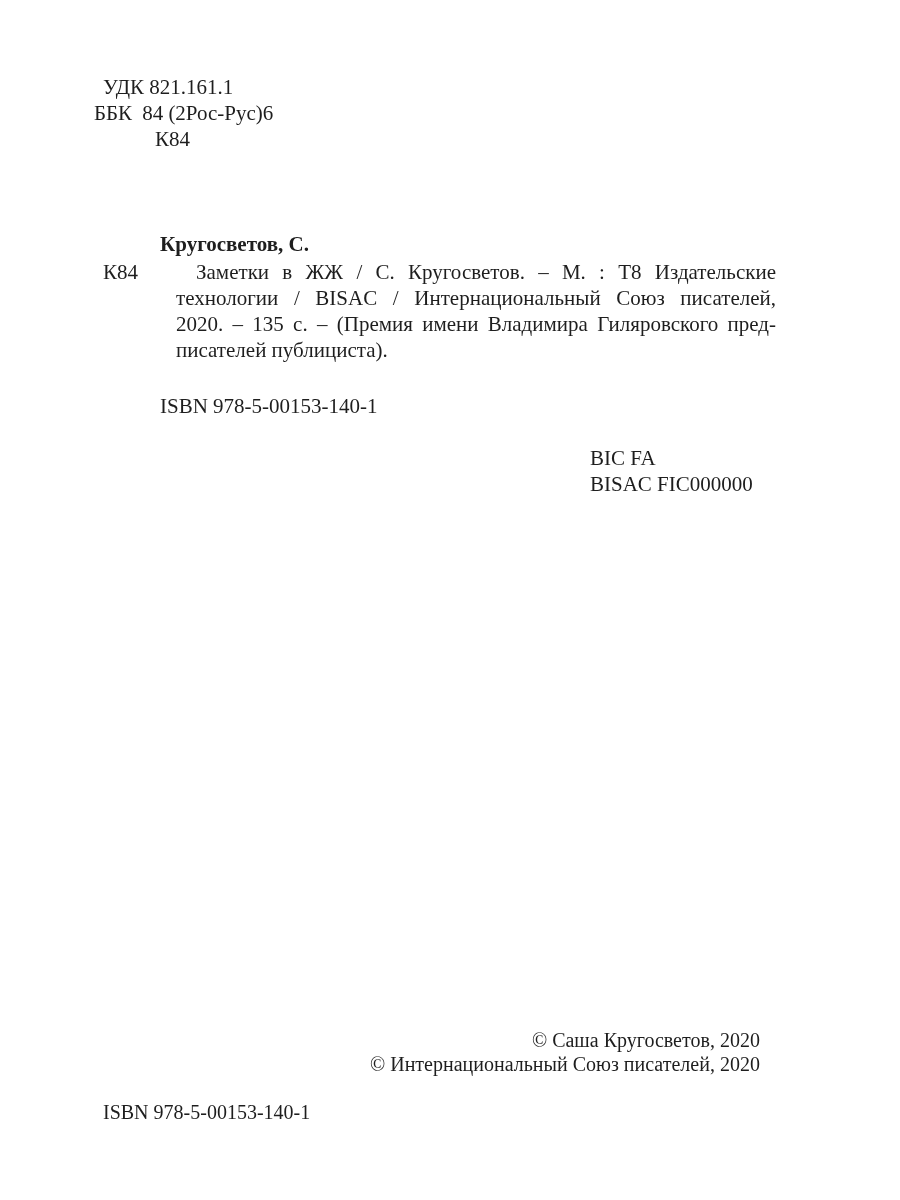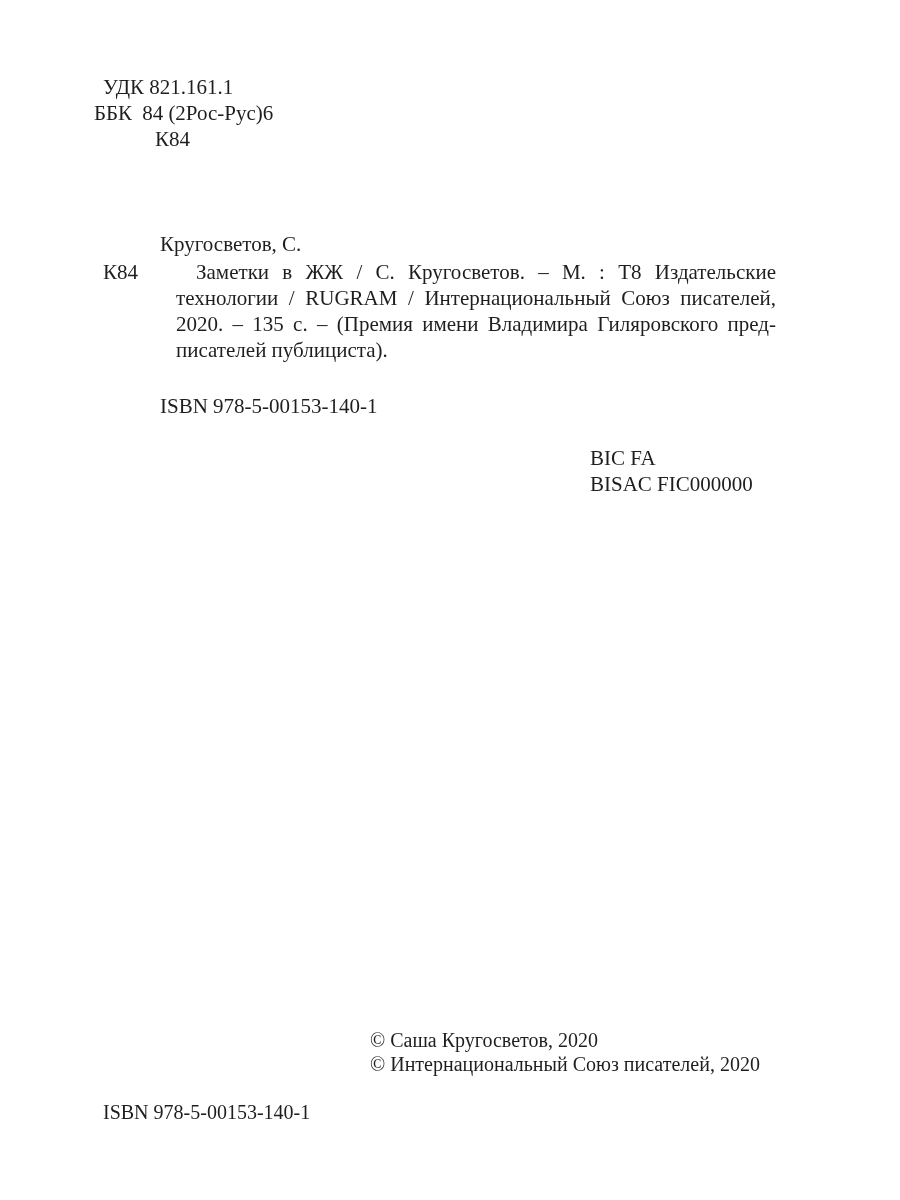--- a/index.html
+++ b/index.html
@@ -11,21 +11,21 @@
       width: 900px;
       height: 1200px;
       position: relative;
       overflow: hidden;
       font-family: "Liberation Serif", "DejaVu Serif", serif;
       color: #1e1e1e;
       font-size: 21px;
       line-height: 26px;
     }
     .abs { position: absolute; white-space: nowrap; }
-    .bold { font-weight: normal; }
+    .bold { font-weight: bold; }
 
     .udk { left: 103px; top: 74px; }
     .bbk { left: 94px; top: 100px; }
     .bbk .num { display: inline-block; margin-left: 10px; }
     .author-mark-top { left: 155px; top: 126px; }
 
     .author { left: 160px; top: 231px; }
     .mark-side { left: 103px; top: 259px; }
     .desc {
       left: 160px; top: 259px;
@@ -37,37 +37,37 @@
     }
     .desc .line { display: block; text-align: justify; text-align-last: justify; white-space: nowrap; }
     .desc .line.first { text-indent: 20px; }
     .desc .line.last { text-align-last: left; }
 
     .isbn1 { left: 160px; top: 393px; }
     .bic { left: 590px; top: 445px; }
     .bisac { left: 590px; top: 471px; }
 
     .copyrights { left: 370px; top: 1028px; }
-    .copyrights .c { display: block; height: 24px; line-height: 24px; font-size: 20px; }
+    .copyrights .c { display: block; height: 24px; line-height: 24px; font-size: 20px; text-align: right; }
     .isbn2 { left: 103px; top: 1100px; font-size: 20px; line-height: 24px; }
   </style>
 </head>
 <body>
 
 <div class="abs udk">УДК 821.161.1</div>
 <div class="abs bbk">
   <span>ББК</span><span class="num">84 (2Рос-Рус)6</span>
 </div>
 <div class="abs author-mark-top">К84</div>
 
 <div class="abs author bold">Кругосветов, С.</div>
 <div class="abs mark-side">К84</div>
 <div class="abs desc">
   <span class="line first">Заметки в ЖЖ / С. Кругосветов. – М. : Т8 Издательские</span>
-  <span class="line">технологии / RUGRAM / Интернациональный Союз писателей,</span>
+  <span class="line">технологии / BISAC / Интернациональный Союз писателей,</span>
   <span class="line">2020. – 135 с. – (Премия имени Владимира Гиляровского пред-</span>
   <span class="line last">писателей публициста).</span>
 </div>
 
 <div class="abs isbn1">ISBN 978-5-00153-140-1</div>
 
 <div class="abs bic">BIC FA</div>
 <div class="abs bisac">BISAC FIC000000</div>
 
 <div class="abs copyrights">

